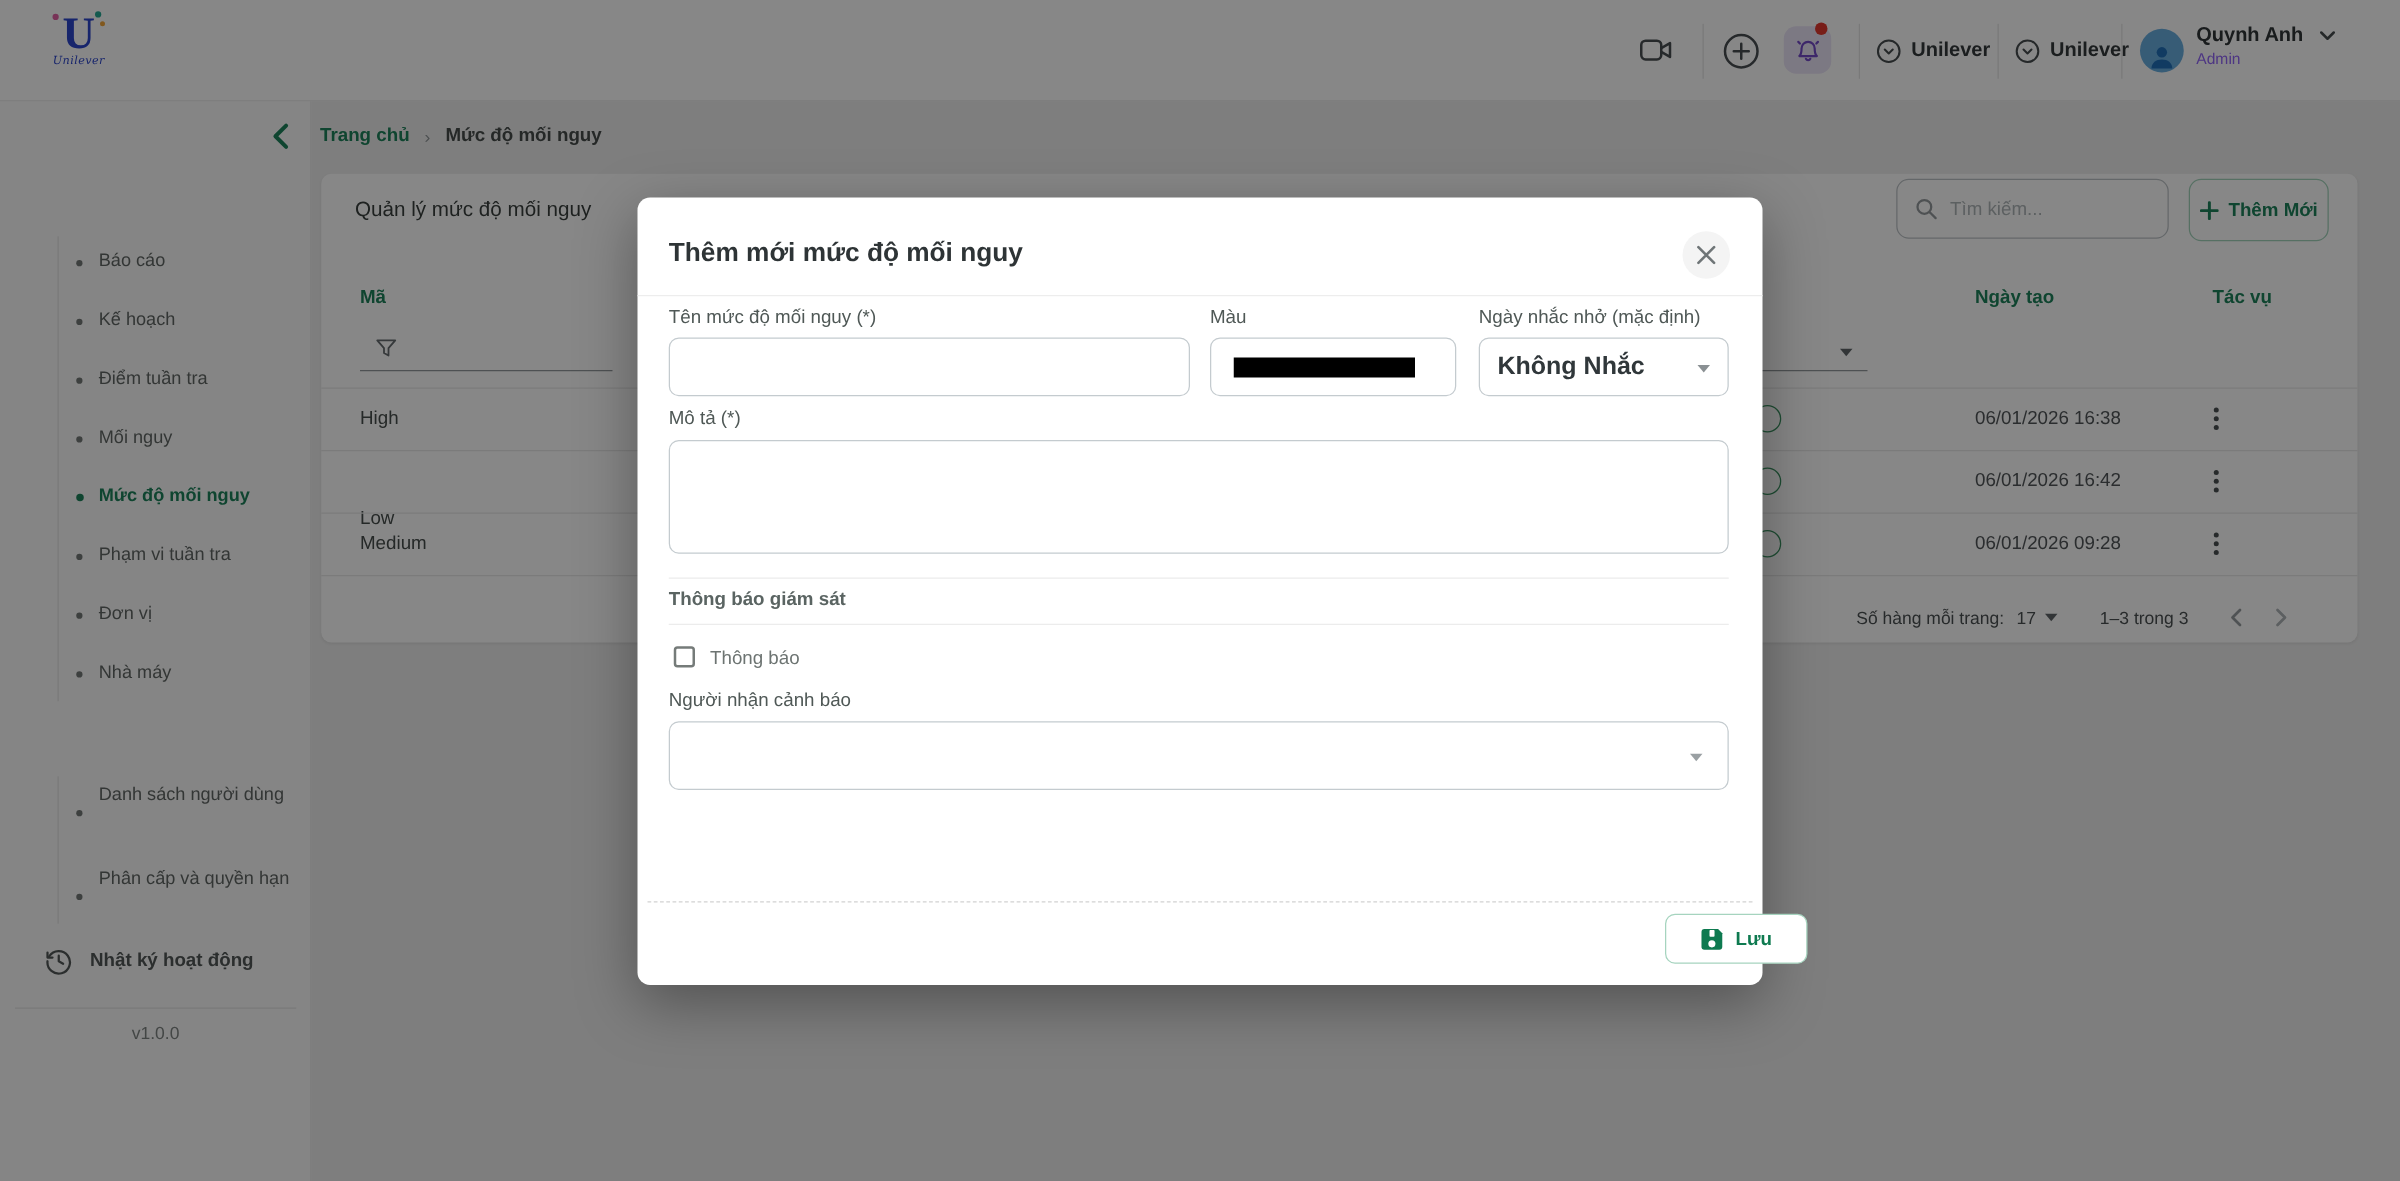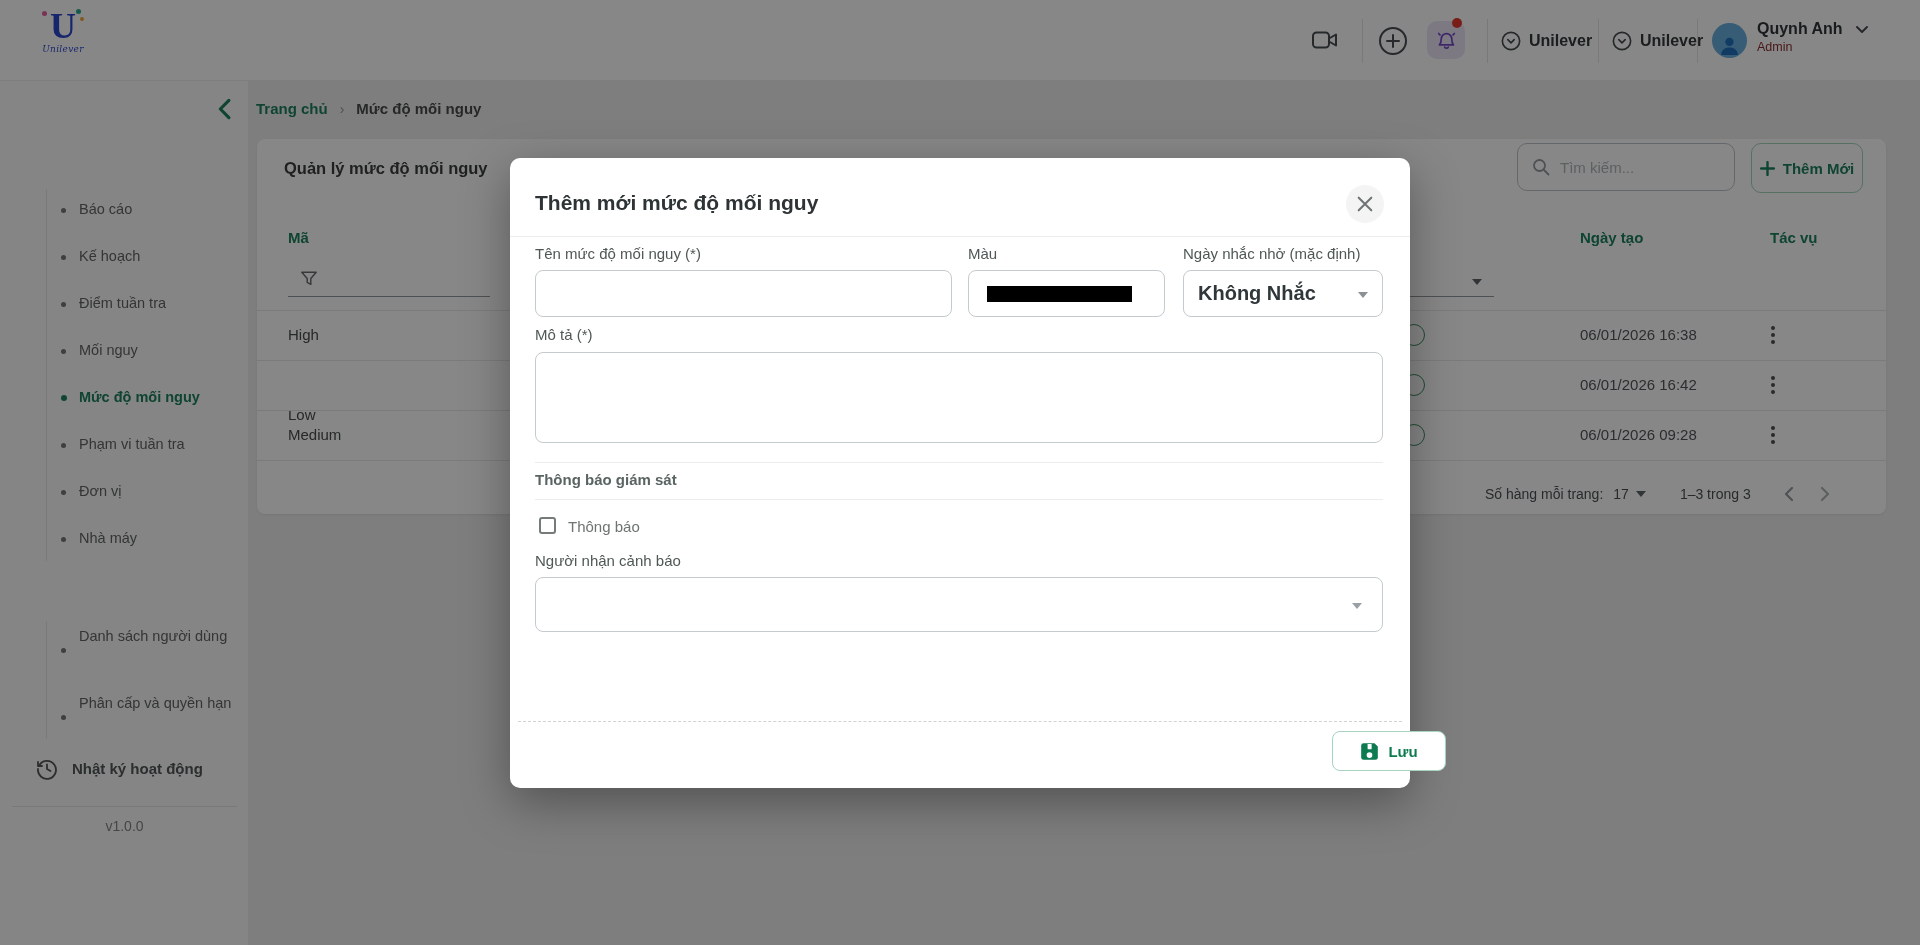--- a/index.html
+++ b/index.html
@@ -10,21 +10,21 @@
 
   
   #topbar { position:absolute; left:0; top:0; width:1920px; height:81px; background:#ffffff; border-bottom:1px solid #ececec; z-index:2; }
   .hdr-divider { position:absolute; top:19px; width:1px; height:44px; background:#e2e2e2; }
   .icon-btn { display:flex; align-items:center; justify-content:center; cursor:pointer; }
   .bell-btn { background:#e9e2f6; border-radius:10px; }
   .badge-dot { position:absolute; width:10px; height:10px; border-radius:50%; background:#e02b20; }
   .org-item { position:absolute; top:0; height:81px; display:flex; align-items:center; gap:8px; color:#272c2f; font-size:16px; font-weight:700; }
   .avatar { border-radius:50%; background:#5fa8dd; overflow:hidden; display:flex; align-items:flex-end; justify-content:center; }
   .uname { font-size:16px; font-weight:700; color:#23282b; }
-  .urole { font-size:12.5px; color:#7f1d1d; }
+  .urole { font-size:12.5px; color:#8b5cf6; }
   .logo-u { font-family:"Liberation Serif","DejaVu Serif",serif; font-weight:700; font-size:36px; color:#1f3ac8; line-height:36px; }
   .logo-caption { font-family:"DejaVu Serif","Liberation Serif",serif; font-style:italic; font-size:9px; color:#1f3ac8; letter-spacing:.3px; }
 
   
   #sidebar { position:absolute; left:0; top:81px; width:249px; height:864px; background:#fafafa; border-right:1px solid #ececec; z-index:2; }
   .grp-label { font-size:15px; font-weight:600; color:#474d4c; }
   .sub-item { position:absolute; left:79px; font-size:14.5px; color:#565c5a; cursor:pointer; }
   .bullet { position:absolute; left:61px; width:5px; height:5px; border-radius:50%; background:#6b706e; }
   .sub-active { color:#0e7a50; font-weight:700; }
   .bullet-active { background:#0e7a50; width:6px; height:6px; }
@@ -33,21 +33,21 @@
   .grp-green { color:#0e7a50; }
   .version { position:absolute; left:0; width:249px; text-align:center; font-size:14px; color:#777d7b; }
 
   
   .crumb-green { font-size:15px; font-weight:600; color:#0e7a50; cursor:pointer; }
   .crumb-sep { font-size:14px; color:#8a9092; }
   .crumb-cur { font-size:15px; font-weight:600; color:#3a403f; }
 
   
   #card { position:absolute; left:257px; top:139px; width:1629px; height:375px; background:#ffffff; border-radius:8px; box-shadow:0 1px 3px rgba(0,0,0,.08); z-index:1; }
-  .card-title { font-size:16.5px; font-weight:700; color:#2c3331; }
+  .card-title { font-size:16.5px; font-weight:400; color:#2c3331; }
   .search-box { position:absolute; display:flex; align-items:center; gap:10px; border:1.5px solid #b9bfc3; border-radius:10px; padding:0 14px; background:#fff; }
   .search-box input { border:none; outline:none; font-size:15px; color:#3c4244; width:150px; background:transparent; }
   .search-box input::placeholder { color:#a9b0b3; }
   .add-btn { position:absolute; display:flex; align-items:center; justify-content:center; gap:8px; border:1.5px solid #9dd0b7; border-radius:10px; background:#fff; color:#0e7a50; font-size:15px; font-weight:700; cursor:pointer; }
   .th-green { font-size:15px; font-weight:700; color:#0e7a50; }
   .underline { position:absolute; height:1px; background:#8d9396; }
   .row-border { position:absolute; left:0; width:1629px; height:1px; background:#e6e6e6; }
   .cell-text { font-size:15px; color:#3b4240; }
   .date-text { font-size:15px; color:#464b4e; }
   .status-circle { position:absolute; width:22px; height:22px; border:1.5px solid #2e8b57; border-radius:50%; }

